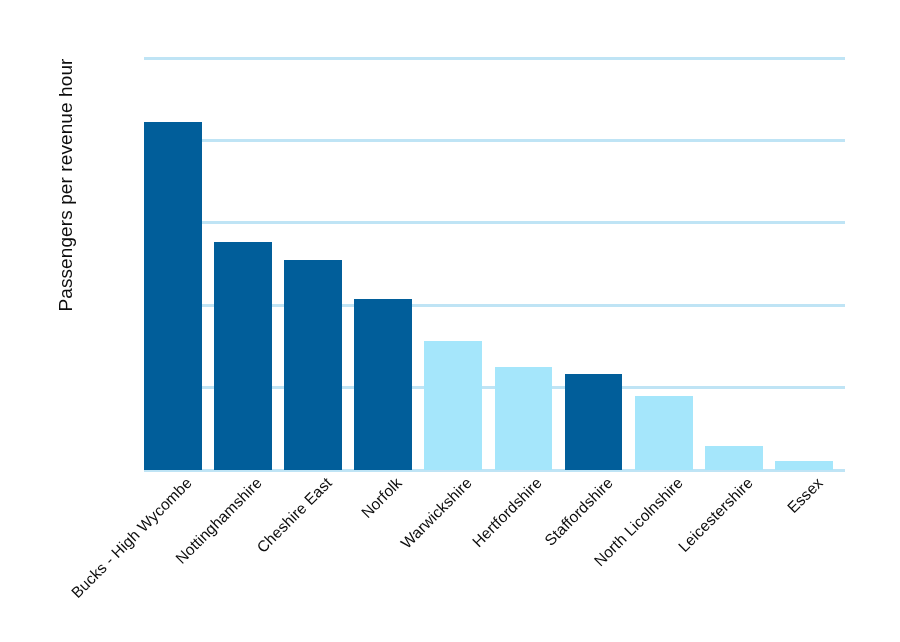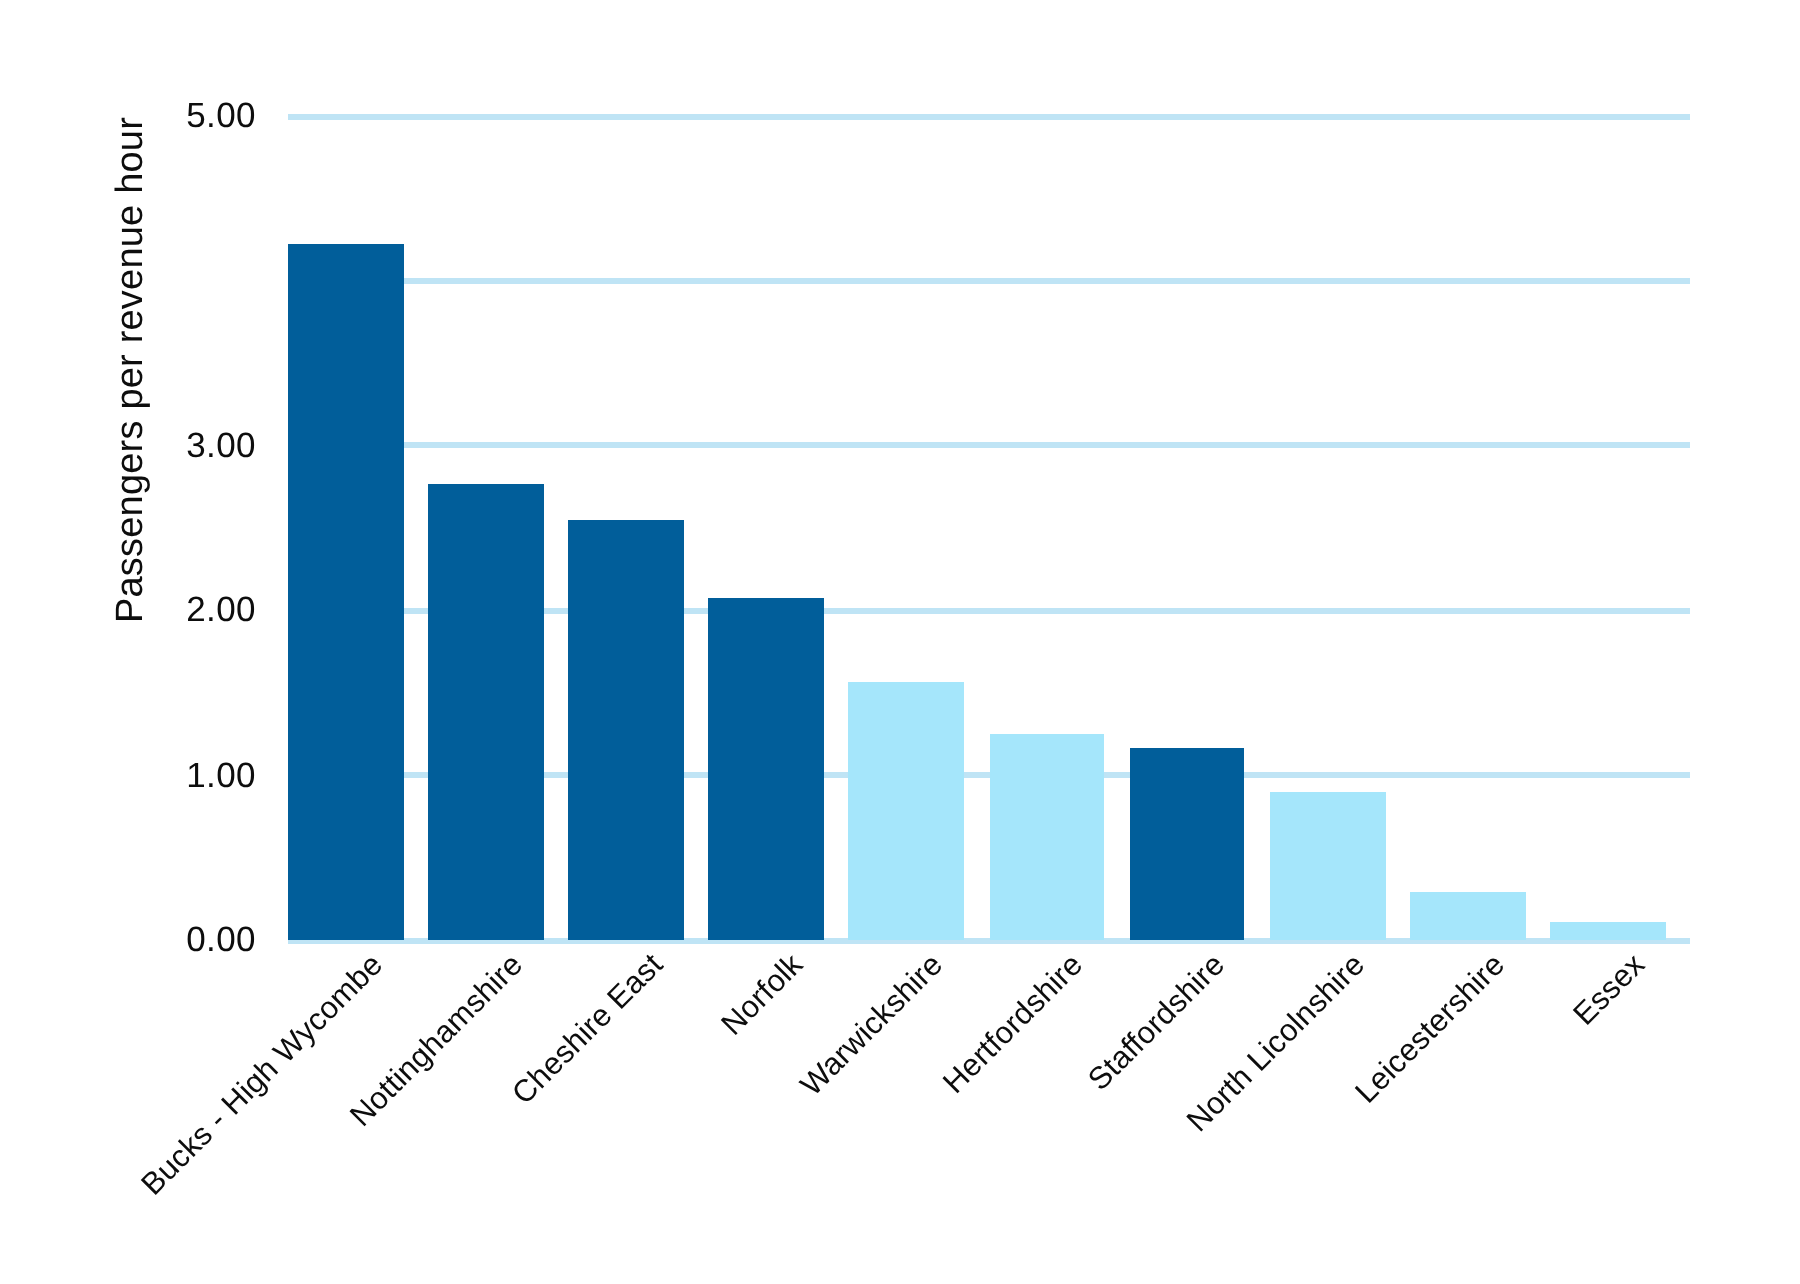--- a/index.html
+++ b/index.html
@@ -120,27 +120,20 @@
 
   <div class="plot-area" id="gridlines-host">
       <div class="gridline" style="top: -1.5px;"></div>
       <div class="gridline" style="top: 80.9px;"></div>
       <div class="gridline" style="top: 163.3px;"></div>
       <div class="gridline" style="top: 245.7px;"></div>
       <div class="gridline" style="top: 328.1px;"></div>
       <div class="gridline baseline" style="top: 410.5px;"></div>
     </div>
 
-  <div class="y-ticks-layer" id="yticks-host">
-      <div class="y-tick-label" style="top: 0px;">5.00</div>
-      <div class="y-tick-label" style="top: 164.8px;">3.00</div>
-      <div class="y-tick-label" style="top: 247.2px;">2.00</div>
-      <div class="y-tick-label" style="top: 329.6px;">1.00</div>
-      <div class="y-tick-label" style="top: 412px;">0.00</div>
-    </div>
 
   <div class="bars-layer" id="bars-host">
       <div class="bar" title="Bucks - High Wycombe: 4.22" style="left: 0px; width: 57.8325px; height: 347.728px; background: rgb(1, 94, 154);"></div>
       <div class="bar" title="Nottinghamshire: 2.77" style="left: 70.1px; width: 57.8325px; height: 228.248px; background: rgb(1, 94, 154);"></div>
       <div class="bar" title="Cheshire East: 2.55" style="left: 140.2px; width: 57.8325px; height: 210.12px; background: rgb(1, 94, 154);"></div>
       <div class="bar" title="Norfolk: 2.08" style="left: 210.3px; width: 57.8325px; height: 171.392px; background: rgb(1, 94, 154);"></div>
       <div class="bar" title="Warwickshire: 1.56" style="left: 280.4px; width: 57.8325px; height: 128.544px; background: rgb(165, 230, 251);"></div>
       <div class="bar" title="Hertfordshire: 1.25" style="left: 350.5px; width: 57.8325px; height: 103px; background: rgb(165, 230, 251);"></div>
       <div class="bar" title="Staffordshire: 1.17" style="left: 420.6px; width: 57.8325px; height: 96.408px; background: rgb(1, 94, 154);"></div>
       <div class="bar" title="North Licolnshire: 0.9" style="left: 490.7px; width: 57.8325px; height: 74.16px; background: rgb(165, 230, 251);"></div>

